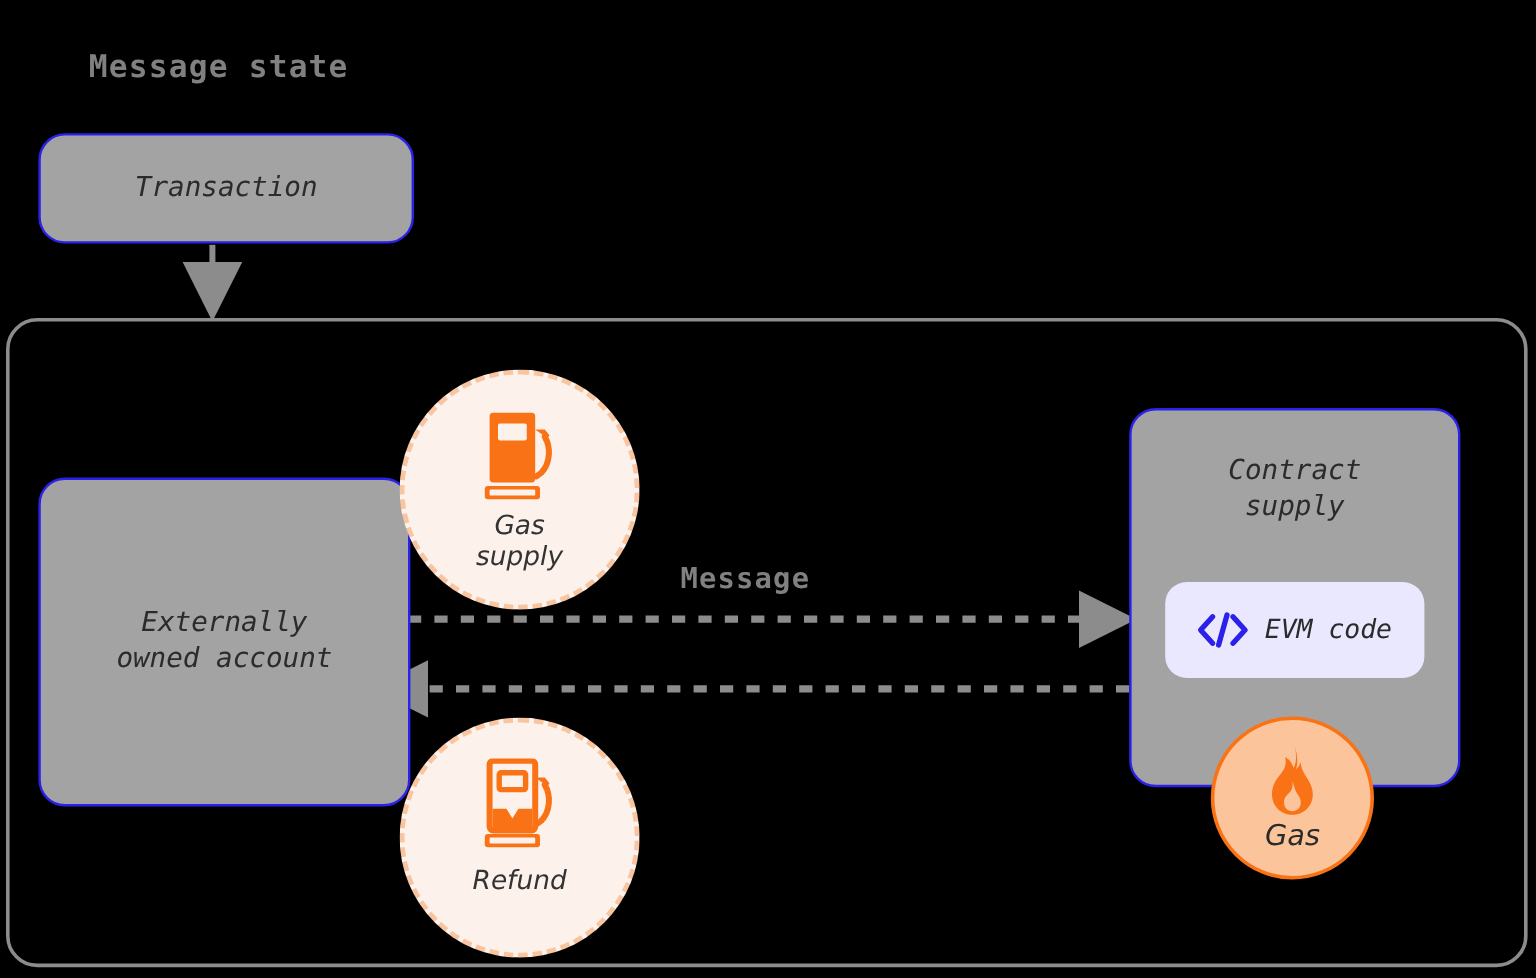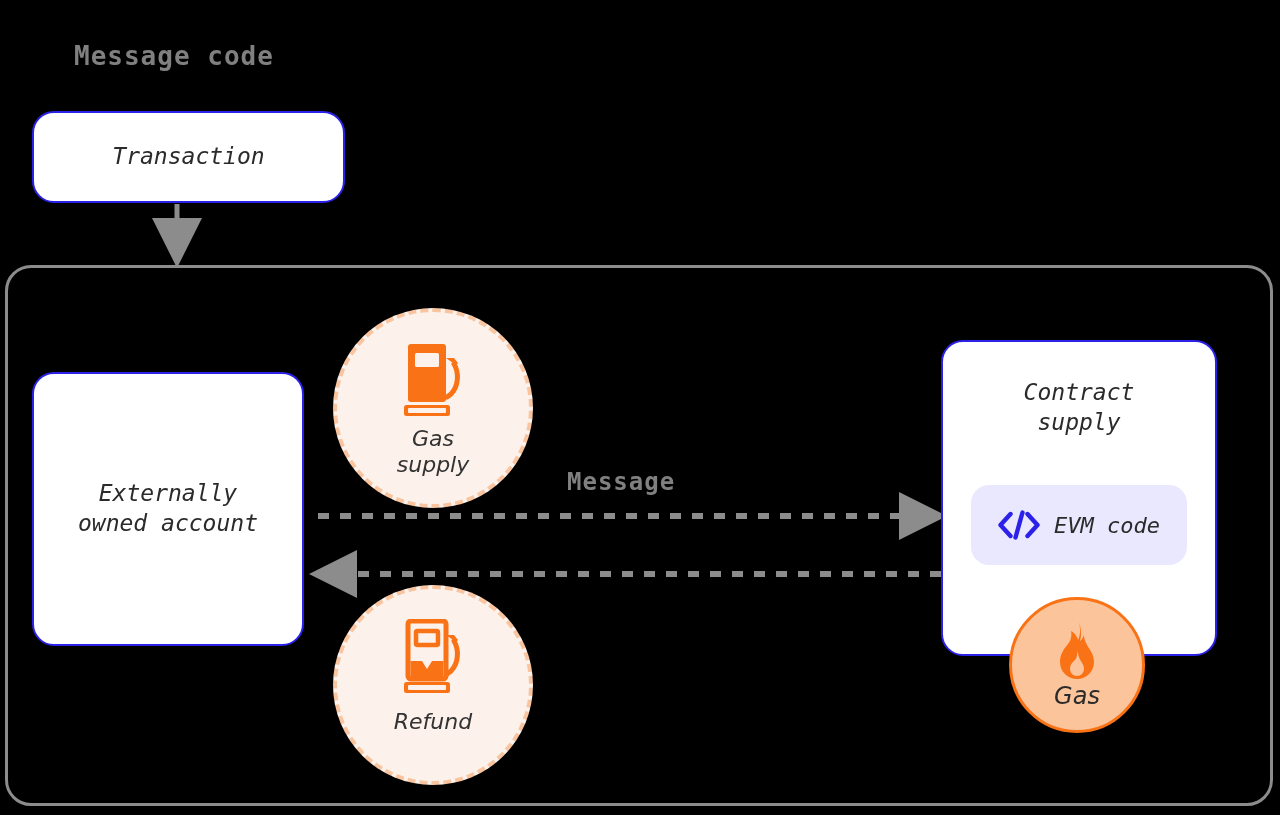--- a/index.html
+++ b/index.html
@@ -8,42 +8,42 @@
     font-family:"DejaVu Sans Mono","Liberation Mono",monospace;
   }
   #stage{position:absolute;inset:0;width:1280px;height:815px;}
 
   .lbl-mono-bold{
     position:absolute;
     font-family:"DejaVu Sans Mono","Liberation Mono",monospace;
     font-weight:bold;color:#808080;white-space:pre;
   }
   .box{
-    position:absolute;background:#ffffff;border:2px solid #2B21E8;
+    position:absolute;background:#a3a3a3;border:2px solid #2B21E8;
     border-radius:22px;box-sizing:border-box;
     display:flex;flex-direction:column;justify-content:center;
   }
   .box-text{
     font-family:"DejaVu Sans Mono","Liberation Mono",monospace;
     font-style:italic;color:#2B2B2B;text-align:center;white-space:pre-line;
     line-height:1.30;
   }
   #world-state{
     position:absolute;left:5px;top:265px;width:1268px;height:541px;
     border:3px solid #8C8C8C;border-radius:26px;box-sizing:border-box;
     background:transparent;
   }
   #world-state-label{left:67px;top:306px;font-size:26px;letter-spacing:1px;}
   #message-call-label{left:74px;top:41px;font-size:26px;letter-spacing:1px;}
   #message-label{left:567px;top:468px;font-size:24px;letter-spacing:1px;}
 
   #transaction-box{left:32px;top:111px;width:313px;height:92px;}
   #transaction-box .box-text{font-size:23px;}
 
-  #eoa-box{left:32px;top:372px;width:272px;height:274px;}
+  #eoa-box{left:32px;top:398px;width:310px;height:274px;}
   #eoa-box .box-text{font-size:23px;}
 
   #contract-box{left:941px;top:340px;width:276px;height:316px;
       justify-content:flex-start;padding-top:36px;}
   #contract-box .box-text{font-size:23px;}
 
   #evm-pill{
     position:absolute;left:971px;top:485px;width:216px;height:80px;
     background:#E9E8FE;border-radius:18px;
     display:flex;align-items:center;justify-content:center;gap:14px;
@@ -58,21 +58,21 @@
     position:absolute;border-radius:50%;
     background:#FCF2EB;border:4px dashed #F8C5A0;box-sizing:border-box;
     display:flex;flex-direction:column;align-items:center;justify-content:flex-start;
   }
   .dash-circle .circ-text{
     font-family:"DejaVu Sans","Liberation Sans",sans-serif;
     font-style:italic;font-size:22px;color:#333;text-align:center;
     white-space:pre-line;line-height:1.20;
   }
   #gas-supply-circle{left:333px;top:308px;width:200px;height:200px;padding-top:30px;}
-  #refund-circle{left:333px;top:585px;width:200px;height:200px;padding-top:30px;}
+  #refund-circle{left:333px;top:598px;width:200px;height:200px;padding-top:30px;}
   .pump-icon{width:62px;height:78px;display:block;margin-bottom:6px;}
   #refund-circle .pump-icon{margin-bottom:12px;}
 
   #gas-circle{
     position:absolute;left:1009px;top:597px;width:136px;height:136px;
     border-radius:50%;background:#FBC49A;border:3px solid #F97316;
     box-sizing:border-box;
     display:flex;flex-direction:column;align-items:center;justify-content:center;
   }
   #gas-circle .circ-text{
@@ -81,21 +81,21 @@
   }
   .flame-icon{width:56px;height:60px;display:block;margin-bottom:2px;}
 
   svg.edge{position:absolute;left:0;top:0;width:1280px;height:815px;overflow:visible;pointer-events:none;}
 </style>
 </head>
 <body>
 
 <div id="stage">
 
-  <div class="lbl-mono-bold" id="message-call-label">Message code</div>
+  <div class="lbl-mono-bold" id="message-call-label">Message state</div>
 
   <div id="world-state"></div>
 
   <svg class="edge">
     <defs>
       <marker id="arrowSolid" markerWidth="10" markerHeight="10" refX="6" refY="5" orient="auto" markerUnits="strokeWidth">
         <path d="M0,0 L10,5 L0,10 z" fill="#8C8C8C"></path>
       </marker>
       <marker id="arrowDashR" markerWidth="8" markerHeight="8" refX="4.5" refY="4" orient="auto" markerUnits="strokeWidth">
         <path d="M0,0 L8,4 L0,8 z" fill="#8C8C8C"></path>

